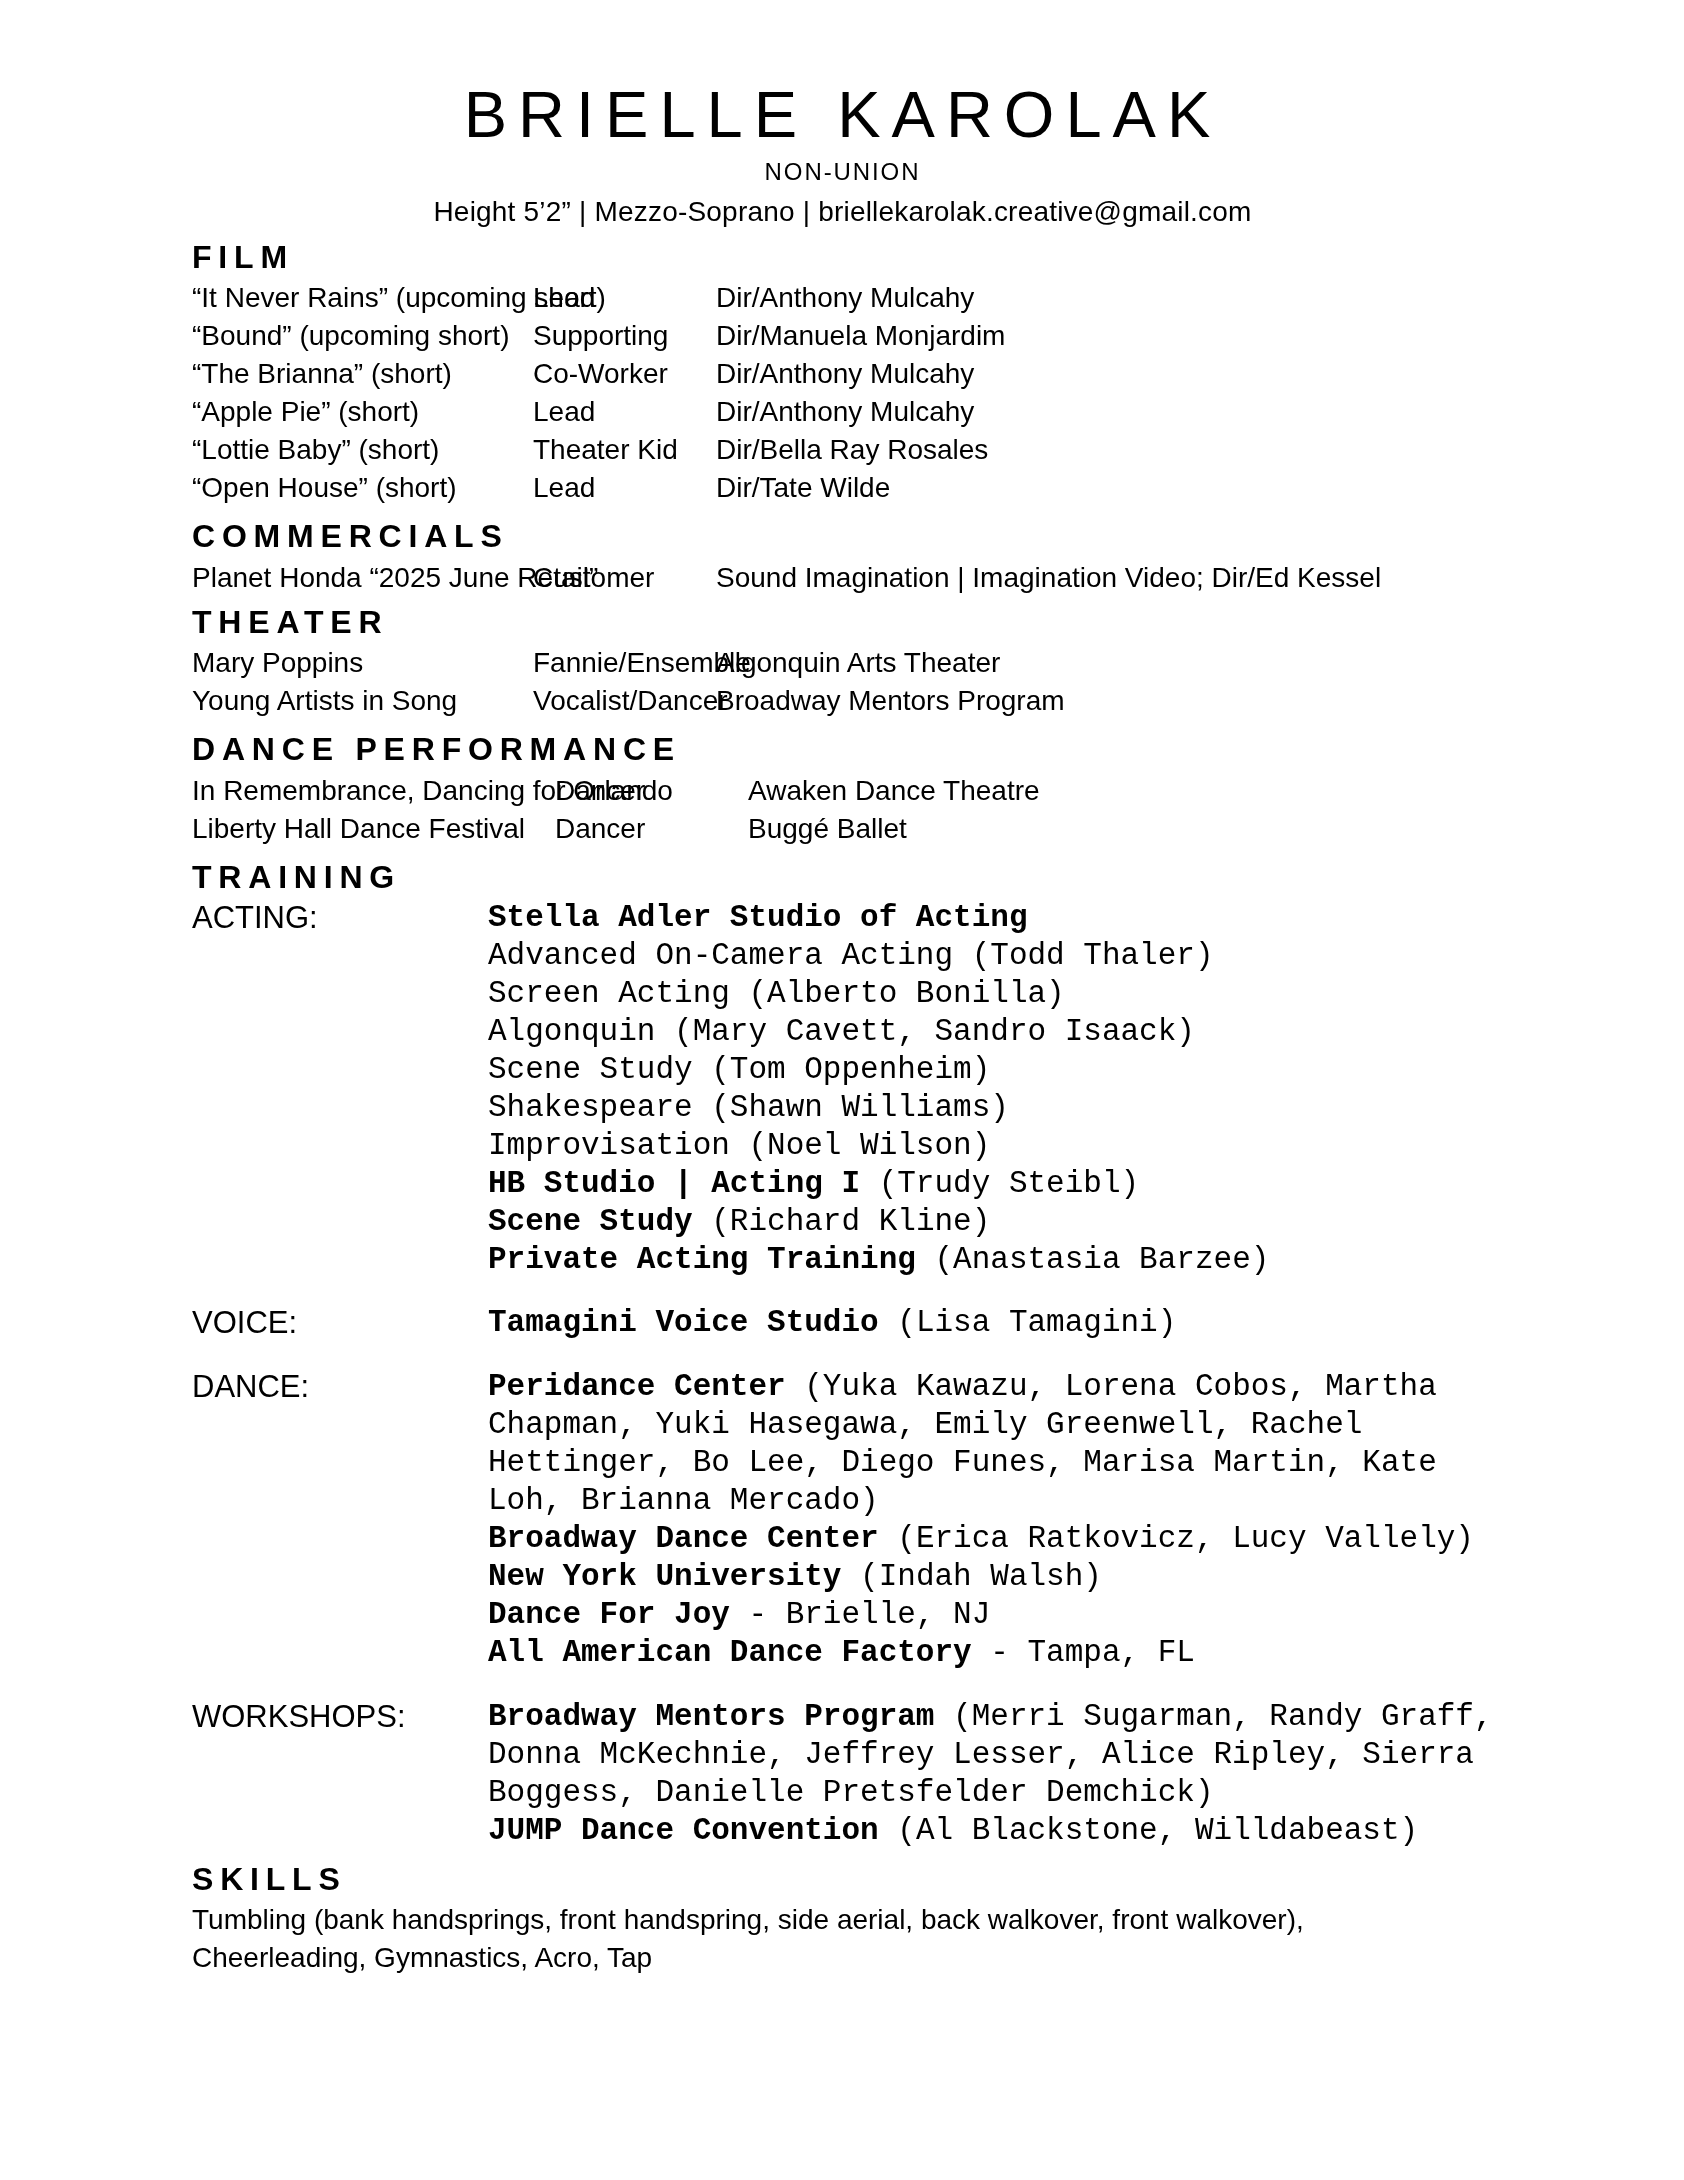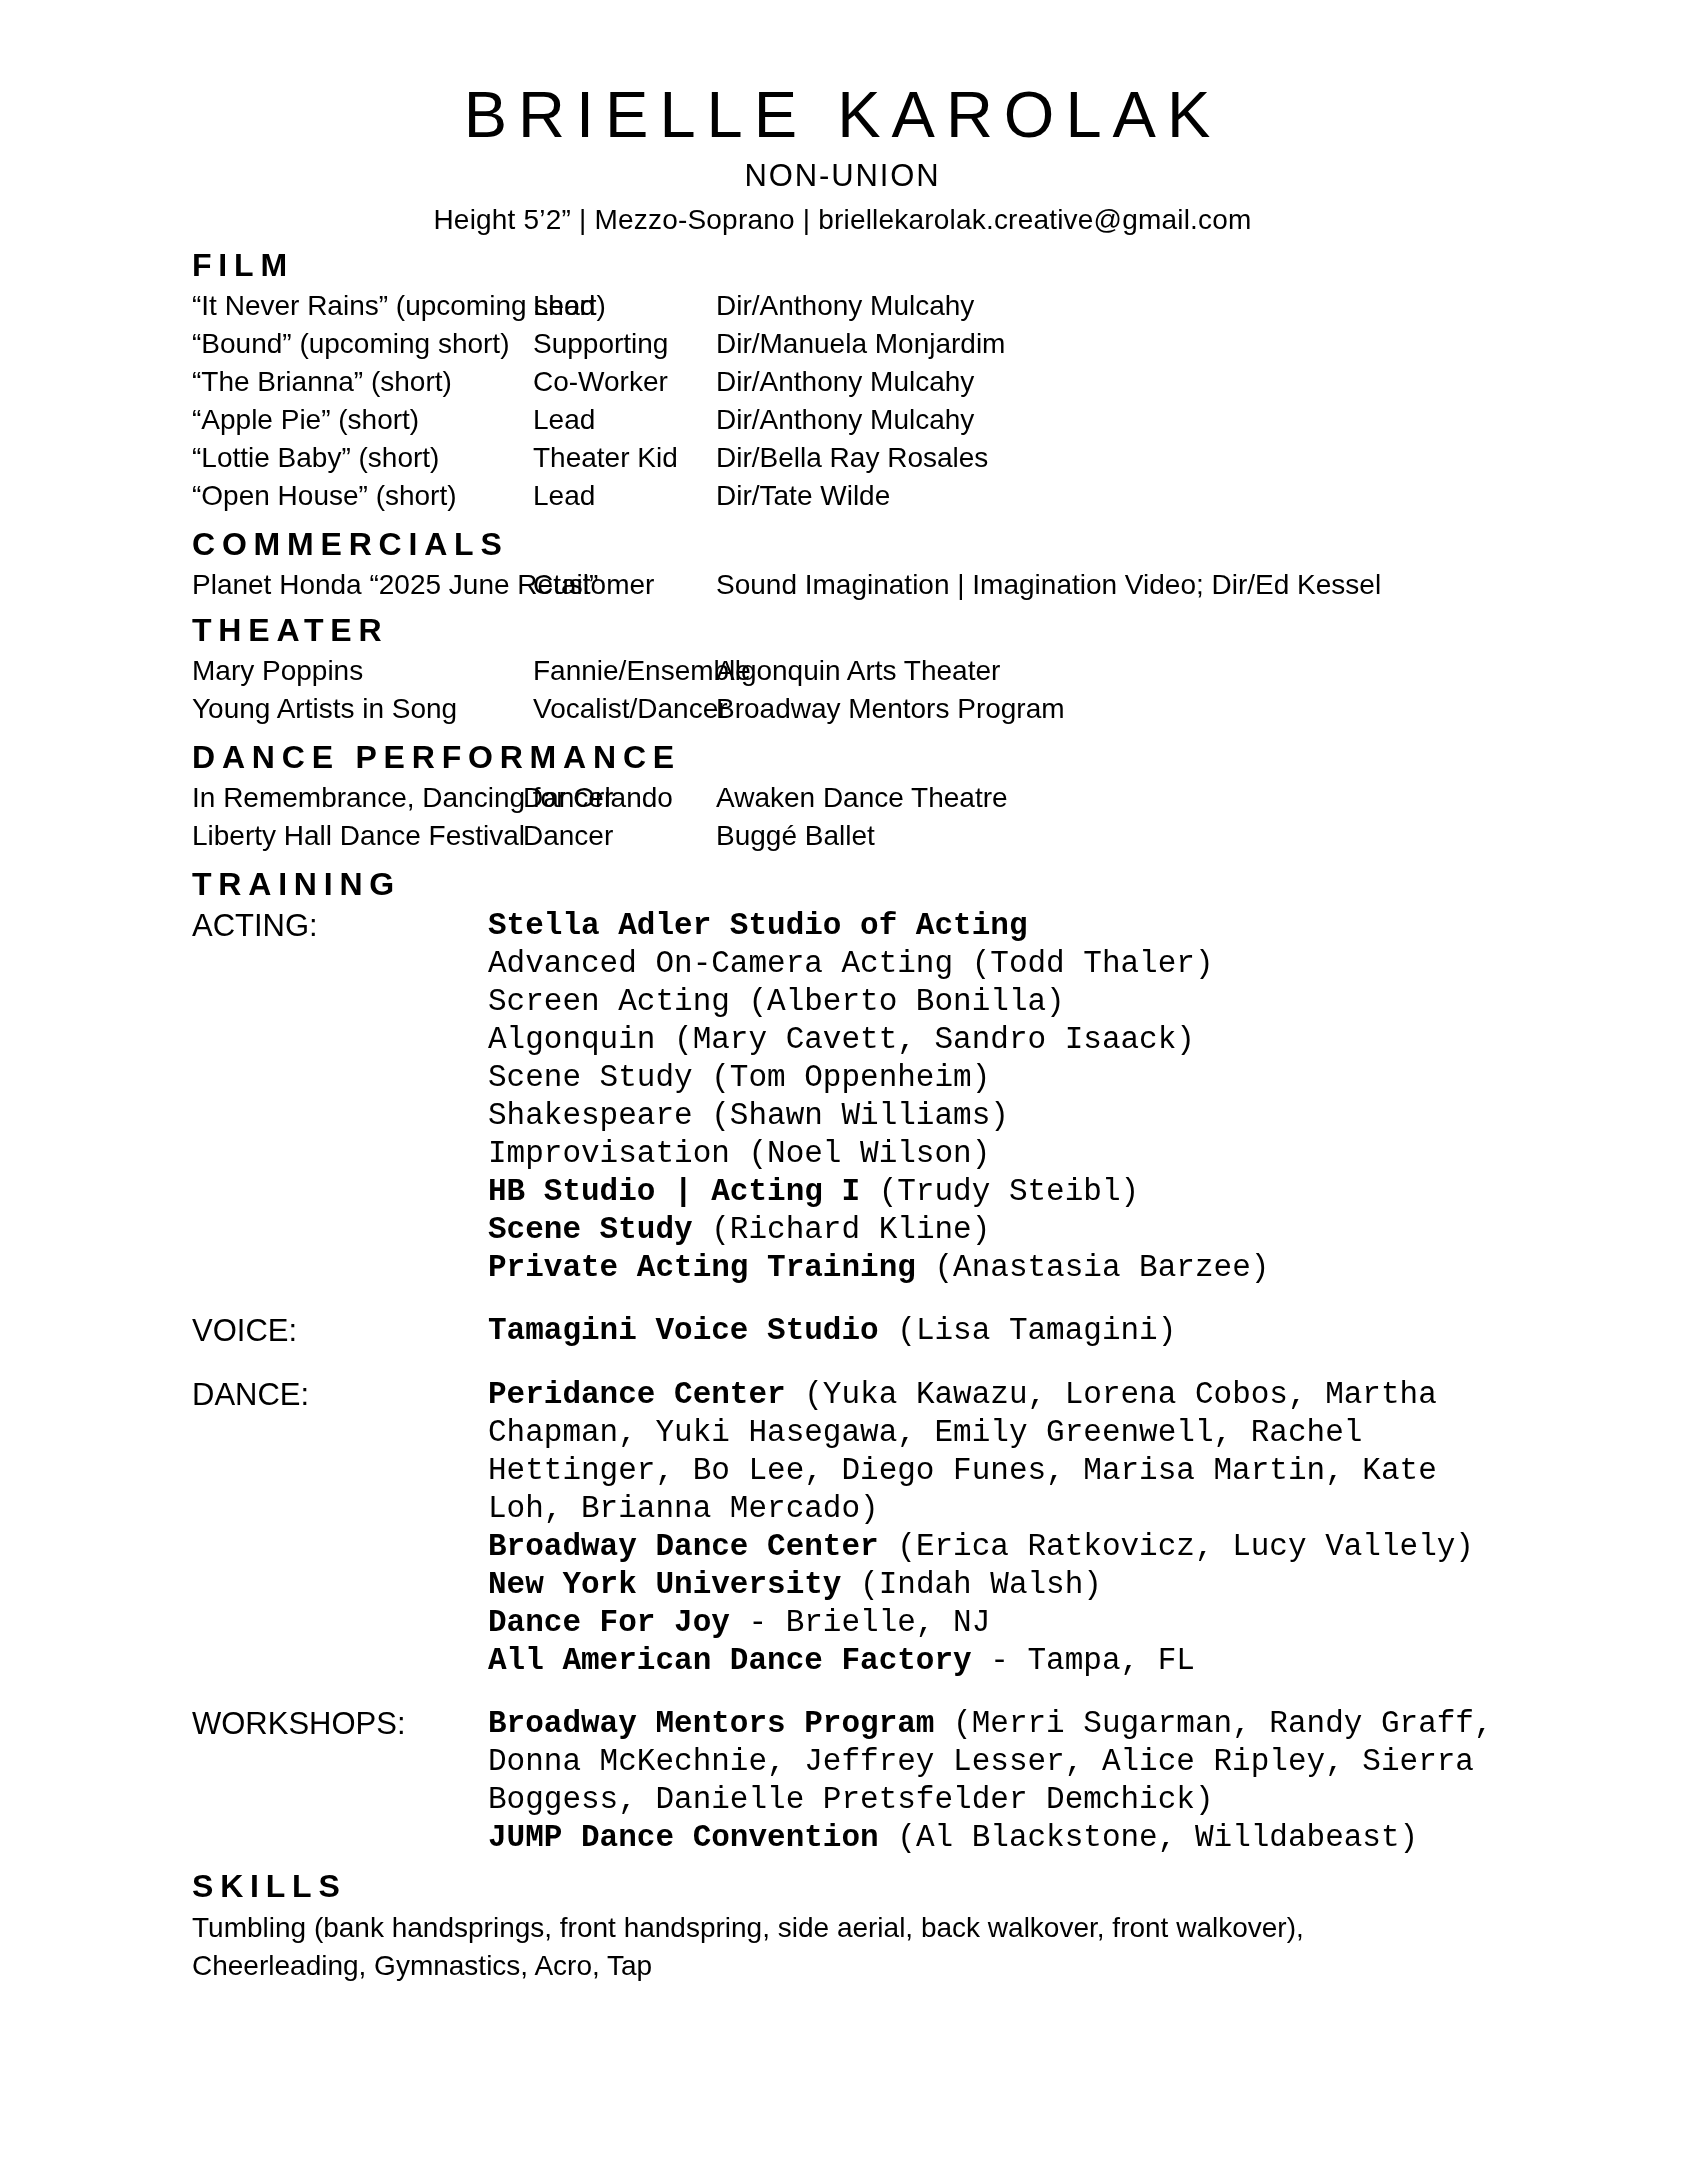--- a/index.html
+++ b/index.html
@@ -30,21 +30,21 @@
   }
   .name {
     font-size: 65px;
     font-weight: 400;
     letter-spacing: 11px;
     line-height: 1.05;
     margin: 4px;
     white-space: nowrap;
   }
   .union {
-    font-size: 31px;
+    font-size: 24px;
     font-weight: 400;
     letter-spacing: 1.9px;
     margin: 10.2px 0 0 0;
     line-height: 1.1;
   }
   .contact {
     font-size: 28px;
     font-weight: 400;
     letter-spacing: 0.2px;
     margin: 10.2px 0 0 0;
@@ -69,21 +69,21 @@
     font-size: 28px;
     line-height: 38px;
     white-space: nowrap;
   }
   .credit-row .c-title { width: 341px; flex: 0 0 341px; }
   .credit-row .c-role  { width: 183px; flex: 0 0 183px; }
   .credit-row .c-house { flex: 1 1 auto; white-space: normal; }
 
   
   .credits.dance .credit-row .c-title { width: 331px; flex: 0 0 331px; }
-  .credits.dance .credit-row .c-role  { width: 193px; flex: 0 0 193px; }
+  .credits.dance .credit-row .c-role  { width: 193px; flex: 0 0 193px; padding-left: 32px; }
 
   
   .training-group {
     display: flex;
     align-items: flex-start;
     font-size: 31px;
     line-height: 38px;
     margin-bottom: 25.6px;
   }
   .training-group:last-child { margin-bottom: 0; }

